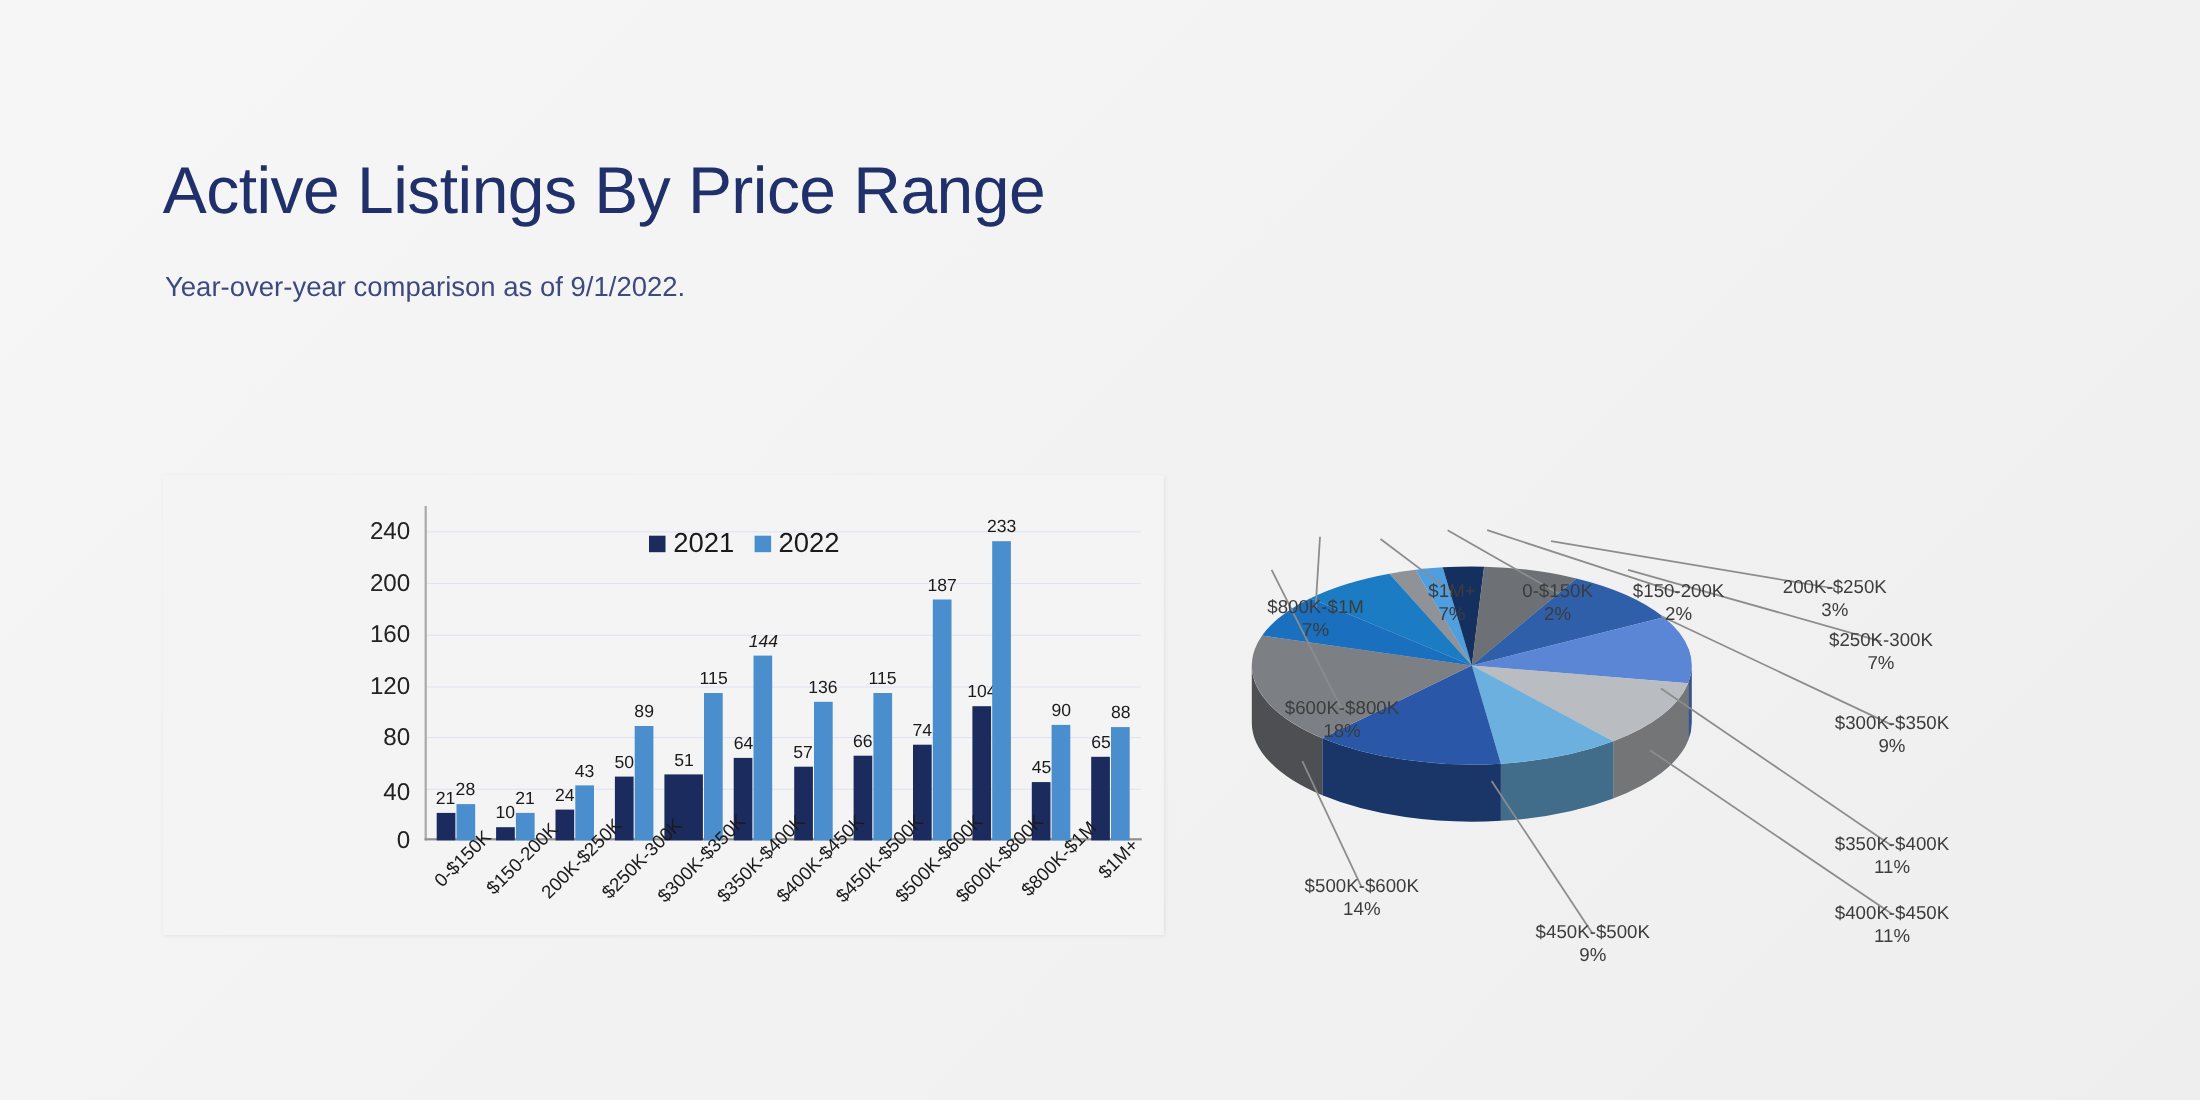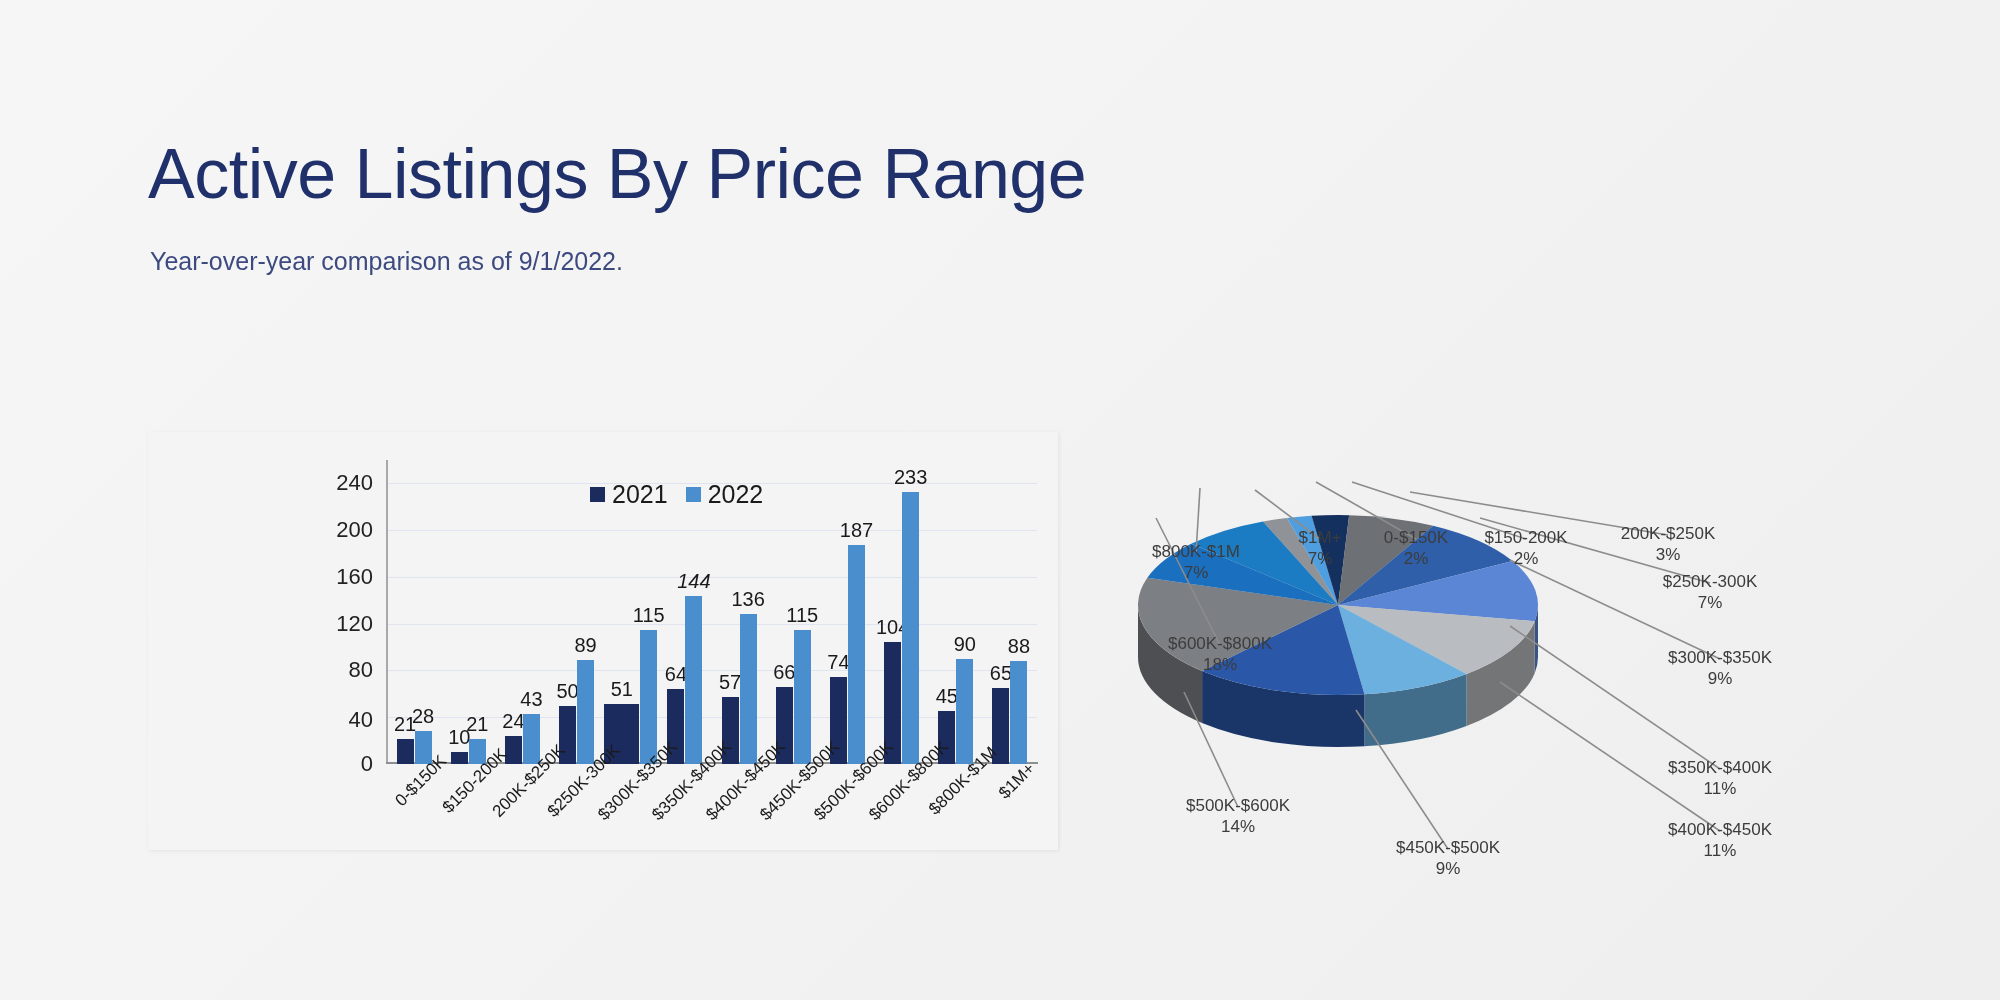--- a/index.html
+++ b/index.html
@@ -9,21 +9,21 @@
     font-family:"Liberation Sans", sans-serif;
     overflow:hidden;
     position:relative;
   }
   #stage{position:absolute;inset:0;
     background:linear-gradient(135deg,#f6f6f6 0%,#f2f2f2 55%,#eeeeee 100%);}
 
   
   .page-title{
     position:absolute;left:148px;top:136px;
-    font-size:70px;line-height:76px;font-weight:400;
+    font-size:60px;line-height:76px;font-weight:400;
     color:#20306b;letter-spacing:-0.5px;white-space:nowrap;
   }
   .page-subtitle{
     position:absolute;left:150px;top:247px;
     font-size:25px;line-height:28px;color:#3d4a80;white-space:nowrap;
   }
 
   
   .bar-panel{
     position:absolute;left:148px;top:432px;width:910px;height:418px;
@@ -49,21 +49,21 @@
   .groups{position:absolute;left:239px;top:28px;width:650px;height:304px;
     display:flex;align-items:flex-end;justify-content:space-between;}
   .group{flex:1 1 0;height:100%;position:relative;display:flex;
     align-items:flex-end;justify-content:center;gap:1px;}
   .bar{width:17px;position:relative;}
   .bar.y2021{background:#1c2b5e;}
   .bar.y2022{background:#4a8ecd;}
   .bar .vlabel{
     position:absolute;left:50%;transform:translateX(-50%);
     bottom:100%;margin-bottom:3px;
-    font-size:20px;color:#1a1a1a;white-space:nowrap;
+    font-size:16px;color:#1a1a1a;white-space:nowrap;
   }
   .xlabels{position:absolute;left:239px;top:338px;width:650px;height:110px;
     display:flex;justify-content:space-between;}
   .xlabel-cell{flex:1 1 0;position:relative;}
   .xlabel{
     position:absolute;left:50%;top:4px;
     transform-origin:left top;transform:rotate(-45deg) translate(-50%,0);
     font-size:17px;color:#1a1a1a;white-space:nowrap;
   }
 
@@ -160,21 +160,21 @@
             <span class="vlabel">64</span>
           </div>
           <div class="bar y2022" style="height: 168.369px; font-style: italic;">
             <span class="vlabel">144</span>
           </div>
         </div>
         <div class="group">
           <div class="bar y2021" style="height: 66.6462px;">
             <span class="vlabel">57</span>
           </div>
-          <div class="bar y2022" style="height: 150px;">
+          <div class="bar y2022" style="height: 126px;">
             <span class="vlabel">136</span>
           </div>
         </div>
         <div class="group">
           <div class="bar y2021" style="height: 77.1692px;">
             <span class="vlabel">66</span>
           </div>
           <div class="bar y2022" style="height: 134.462px;">
             <span class="vlabel">115</span>
           </div>

